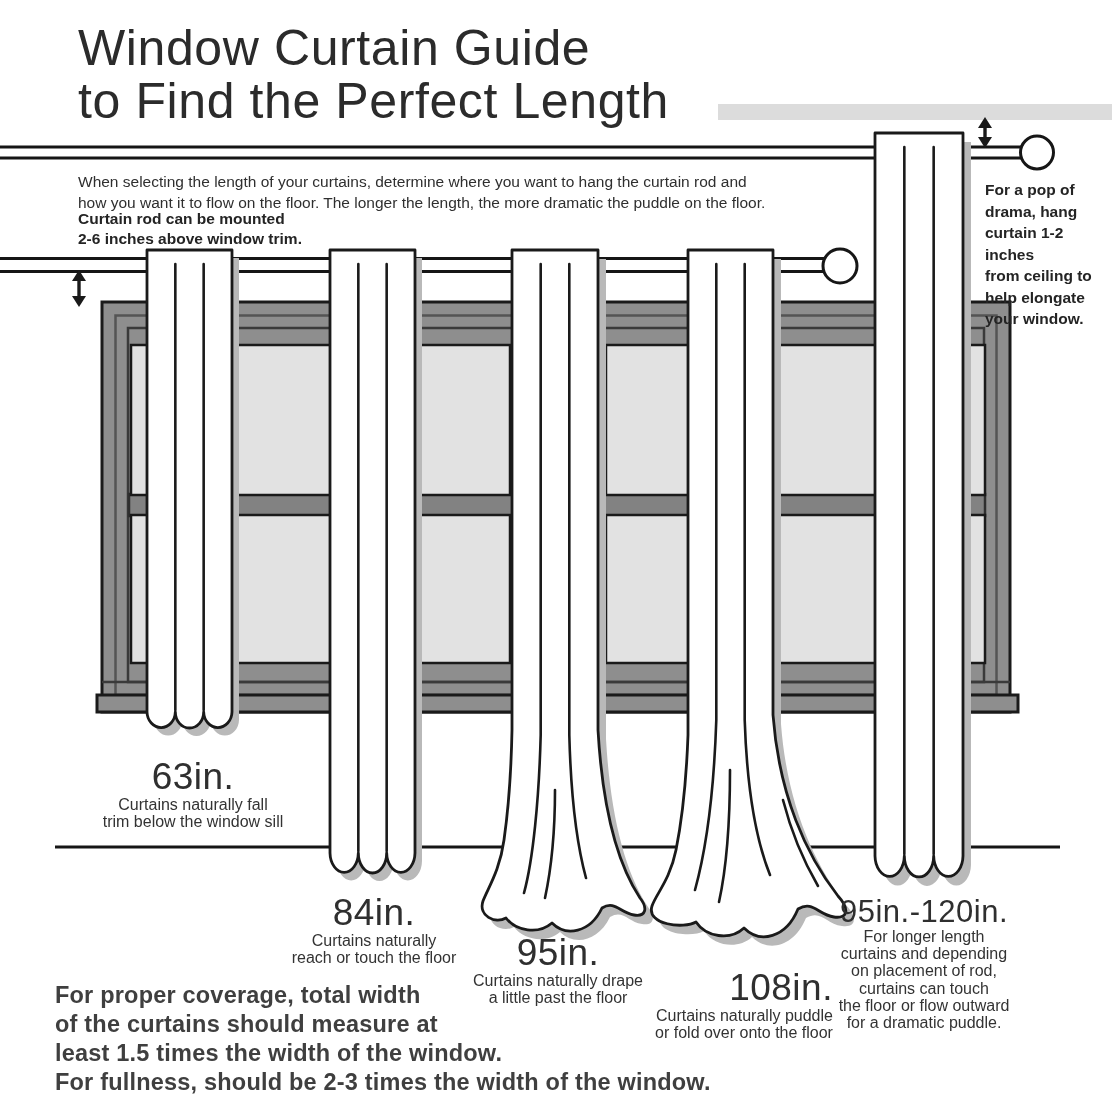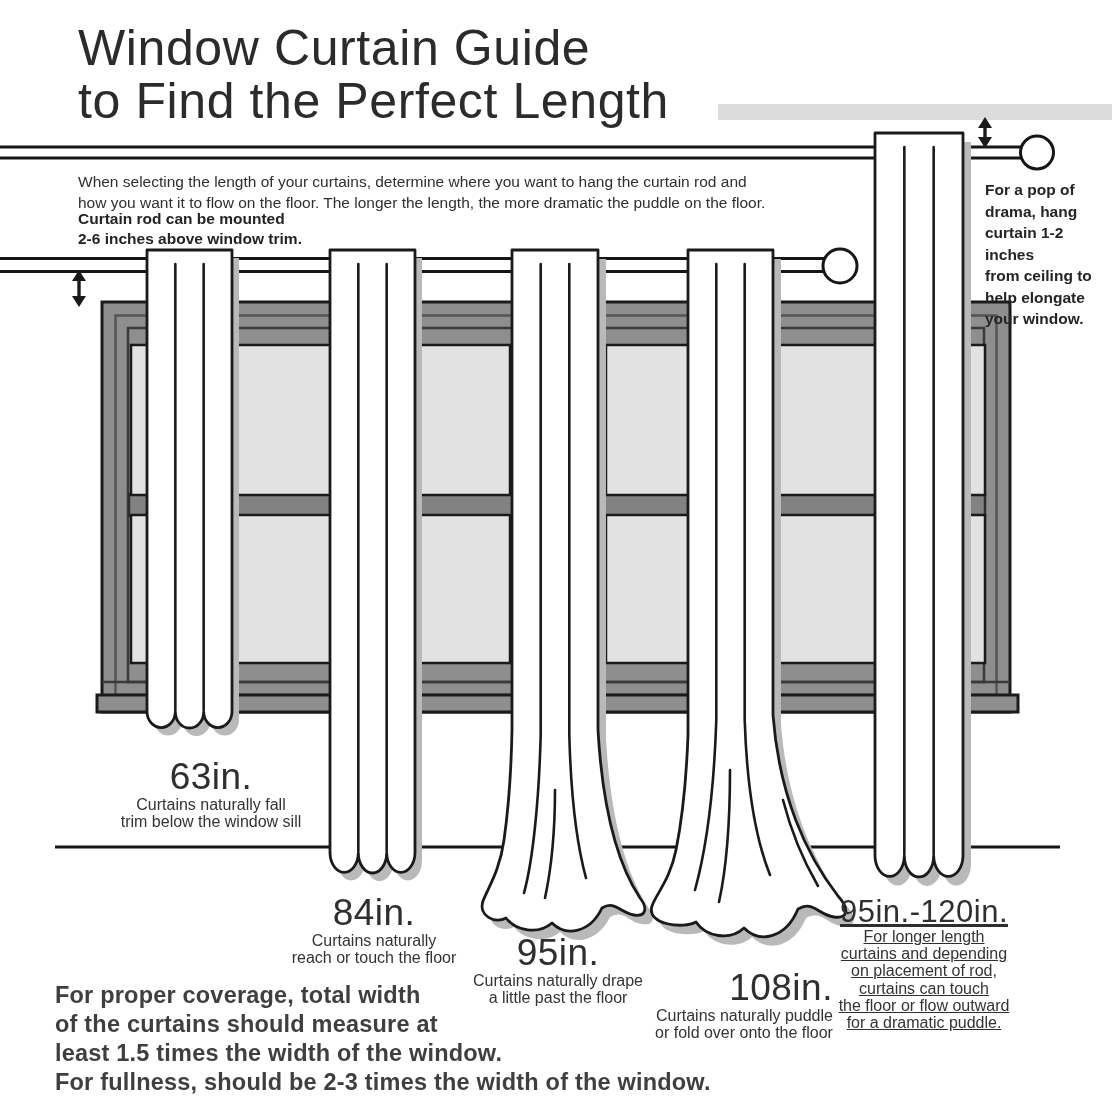--- a/index.html
+++ b/index.html
@@ -24,25 +24,25 @@
     font-size:15.5px; line-height:19.5px; font-weight:700; color:#242424;
   }
   .ceiling-note {
     position:absolute; left:985px; top:179px;
     font-size:15.5px; line-height:21.5px; font-weight:700; color:#242424;
   }
   .len-label { position:absolute; transform:translateX(-50%); text-align:center; white-space:nowrap; }
   .len-num { font-size:37px; letter-spacing:0.5px; color:#2f2f2f; line-height:38px; }
   .len-num.small { font-size:31px; line-height:32px; }
   .len-desc { font-size:16px; line-height:17px; color:#333333; }
-  .lab-63  { left:211px; top:758px; }
+  .lab-63  { left:193px; top:758px; }
   .lab-84  { left:374px; top:894px;text-align:center; }
   .lab-95  { left:558px; top:934px; }
   .lab-108 { left:744px; top:969px;text-align:right; }
-  .lab-95-120 { left:924px; top:896px;text-decoration:underline; }
+  .lab-95-120 { left:924px; top:896px; }
   .lab-95-120 .len-desc { line-height:17.2px; }
 
   .footer {
     position:absolute; left:55px; top:981px;
     font-size:23.5px; line-height:29px; font-weight:700; color:#3f3f3f;
     letter-spacing:0.2px;
   }
 
   
   .rodline { stroke:#161616; stroke-width:3; fill:none; }

